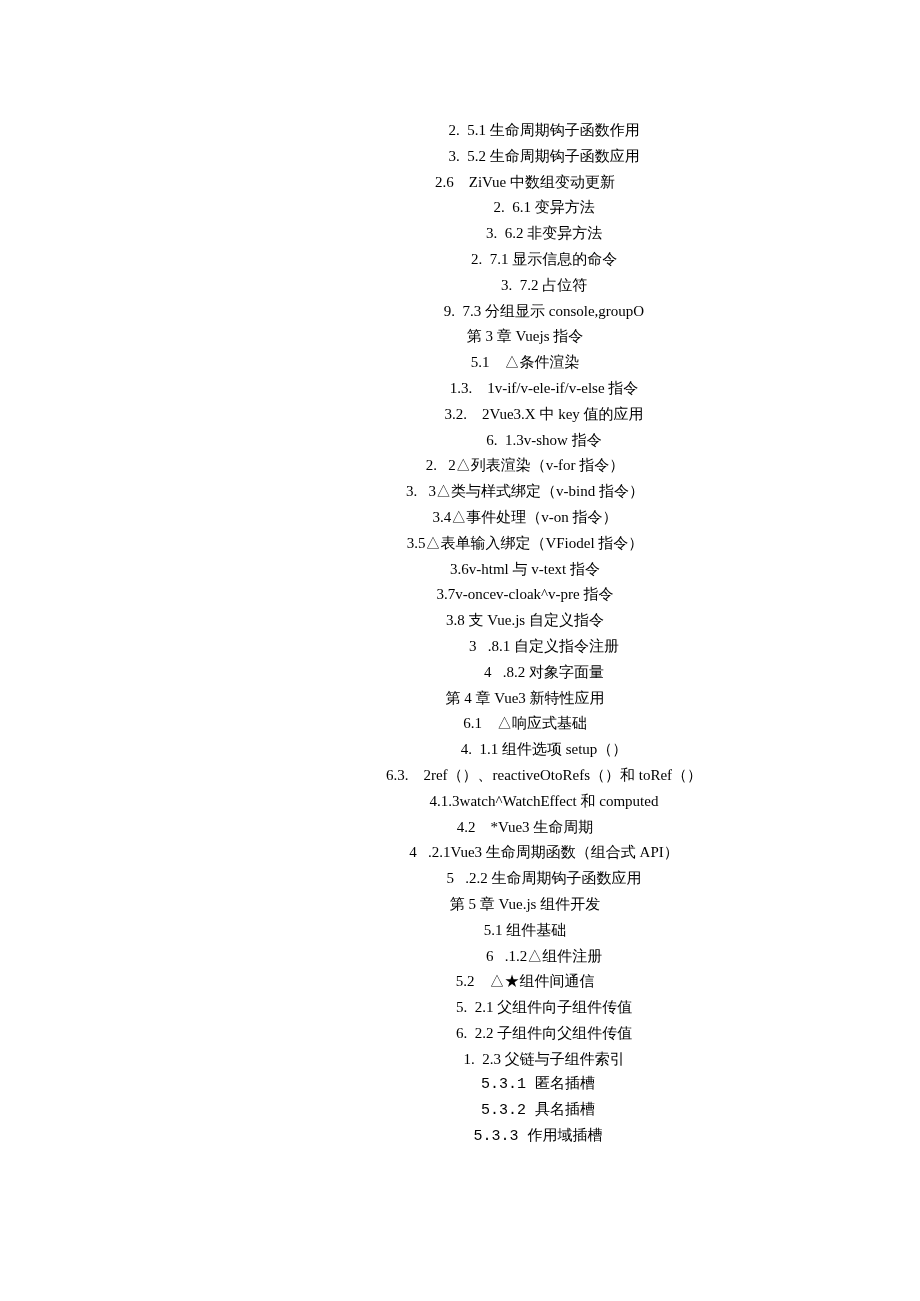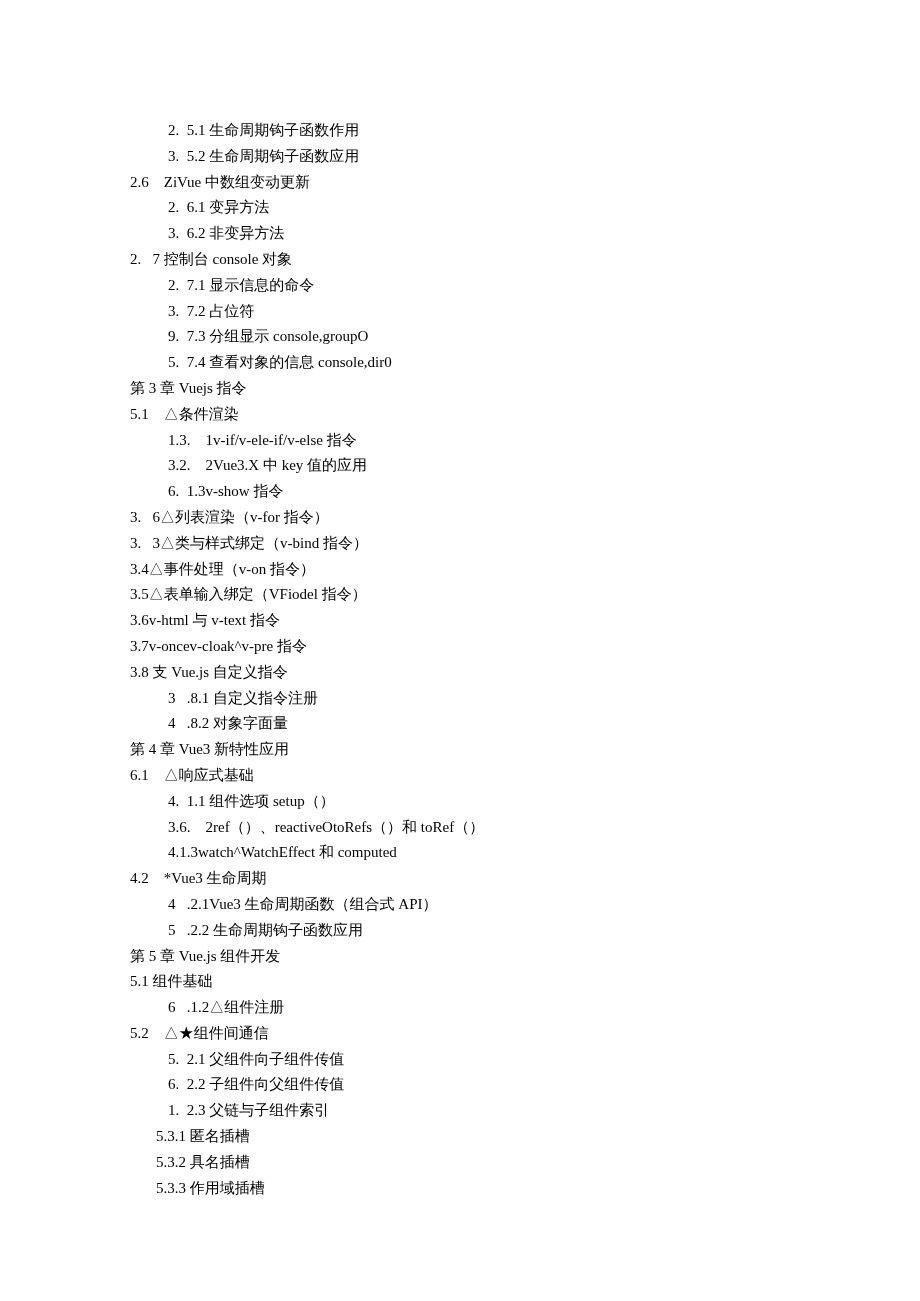--- a/index.html
+++ b/index.html
@@ -1,67 +1,66 @@
 <!DOCTYPE html>
 <html><head>
   <meta charset="utf-8">
   <style>
     * {
       margin: 0;
       padding: 0;
       box-sizing: border-box;
+      text-align: center;
     }
     body {
       font-family: "SimSun", "宋体", serif;
       font-size: 15px;
       line-height: 1.72;
       color: #000;
       background: #fff;
       width: 920px;
       padding: 118px 0 0 130px;
     }
     .row {
       white-space: pre;
     }
     .indent-0 { padding-left: 0; }
     .indent-1 { padding-left: 38px; }
-    .indent-2 { padding-left: 26px; }
+    .indent-2 { padding-left: 26px; font-family: Liberation Mono, monospace; }
   </style>
 </head>
 <body>
 
 <div id="content">
     <div class="row indent-1">2.  5.1 生命周期钩子函数作用</div>
     <div class="row indent-1">3.  5.2 生命周期钩子函数应用</div>
     <div class="row indent-0">2.6    ZiVue 中数组变动更新</div>
     <div class="row indent-1">2.  6.1 变异方法</div>
     <div class="row indent-1">3.  6.2 非变异方法</div>
-    <div class="row indent-0">2.   7 控制台 console 对象</div>
     <div class="row indent-1">2.  7.1 显示信息的命令</div>
     <div class="row indent-1">3.  7.2 占位符</div>
     <div class="row indent-1">9.  7.3 分组显示 console,groupO</div>
-    <div class="row indent-1">5.  7.4 查看对象的信息 console,dir0</div>
     <div class="row indent-0">第 3 章 Vuejs 指令</div>
     <div class="row indent-0">5.1    △条件渲染</div>
     <div class="row indent-1">1.3.    1v-if/v-ele-if/v-else 指令</div>
     <div class="row indent-1">3.2.    2Vue3.X 中 key 值的应用</div>
     <div class="row indent-1">6.  1.3v-show 指令</div>
-    <div class="row indent-0">3.   6△列表渲染（v-for 指令）</div>
+    <div class="row indent-0">2.   2△列表渲染（v-for 指令）</div>
     <div class="row indent-0">3.   3△类与样式绑定（v-bind 指令）</div>
     <div class="row indent-0">3.4△事件处理（v-on 指令）</div>
     <div class="row indent-0">3.5△表单输入绑定（VFiodel 指令）</div>
     <div class="row indent-0">3.6v-html 与 v-text 指令</div>
     <div class="row indent-0">3.7v-oncev-cloak^v-pre 指令</div>
     <div class="row indent-0">3.8 支 Vue.js 自定义指令</div>
     <div class="row indent-1">3   .8.1 自定义指令注册</div>
     <div class="row indent-1">4   .8.2 对象字面量</div>
     <div class="row indent-0">第 4 章 Vue3 新特性应用</div>
     <div class="row indent-0">6.1    △响应式基础</div>
     <div class="row indent-1">4.  1.1 组件选项 setup（）</div>
-    <div class="row indent-1">3.6.    2ref（）、reactiveOtoRefs（）和 toRef（）</div>
+    <div class="row indent-1">6.3.    2ref（）、reactiveOtoRefs（）和 toRef（）</div>
     <div class="row indent-1">4.1.3watch^WatchEffect 和 computed</div>
     <div class="row indent-0">4.2    *Vue3 生命周期</div>
     <div class="row indent-1">4   .2.1Vue3 生命周期函数（组合式 API）</div>
     <div class="row indent-1">5   .2.2 生命周期钩子函数应用</div>
     <div class="row indent-0">第 5 章 Vue.js 组件开发</div>
     <div class="row indent-0">5.1 组件基础</div>
     <div class="row indent-1">6   .1.2△组件注册</div>
     <div class="row indent-0">5.2    △★组件间通信</div>
     <div class="row indent-1">5.  2.1 父组件向子组件传值</div>
     <div class="row indent-1">6.  2.2 子组件向父组件传值</div>

